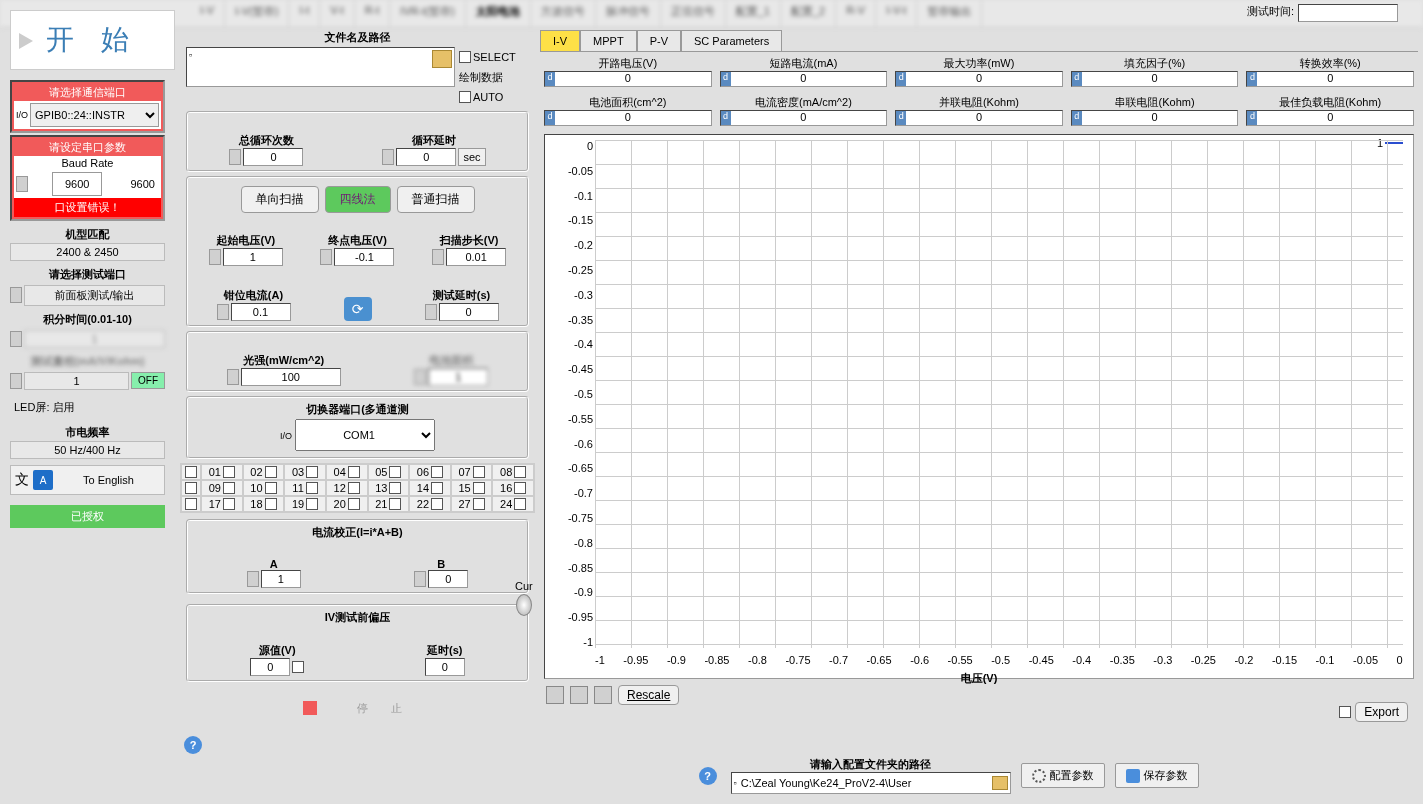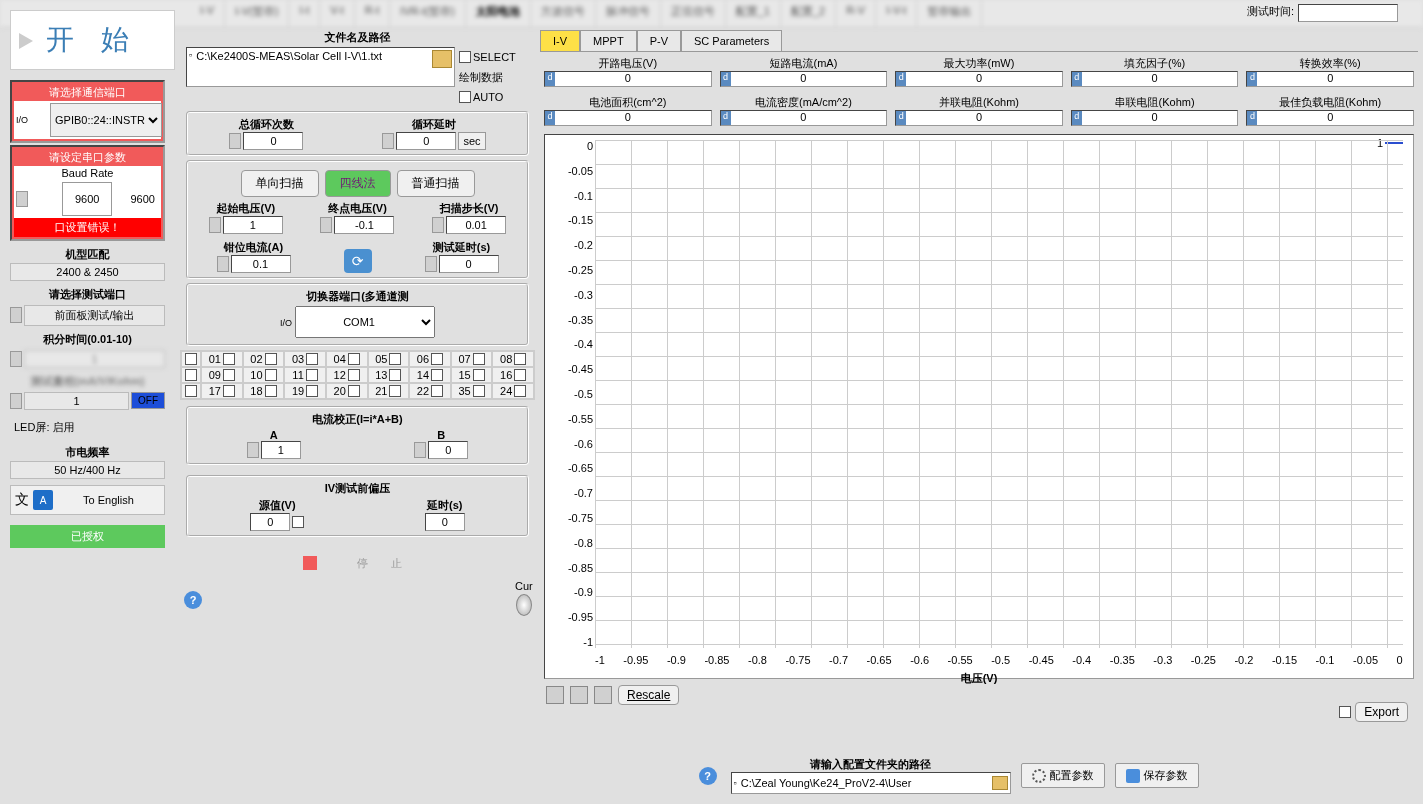--- a/index.html
+++ b/index.html
@@ -6,41 +6,41 @@
 body { background: #e0e0e0; width: 1423px; height: 804px; position: relative; overflow: hidden; }
 .topbar { height: 28px; background: #e8e8e8; border-bottom: 1px solid #ccc; display: flex; padding-left: 190px; filter: blur(2px); }
 .topbar span { padding: 4px 10px; color: #555; border-right: 1px solid #ccc; }
 .topbar .clear { filter: none; font-weight: bold; }
 .left-col { position: absolute; left: 0; top: 0; width: 175px; padding: 5px; }
 .start-btn { width: 165px; height: 60px; background: #fff; border: 1px solid #ccc; color: #3b7eb5; font-size: 28px; font-family: SimSun; letter-spacing: 10px; display: flex; align-items: center; justify-content: center; margin: 5px 5px 10px; position: relative; }
 .start-btn::before { content: ''; position: absolute; left: 8px; top: 22px; border-left: 14px solid #ccc; border-top: 8px solid transparent; border-bottom: 8px solid transparent; }
 .red-panel { background: #f15a5a; border: 2px inset #999; margin: 2px 5px; padding: 2px; }
 .red-panel .hdr { color: #fff; text-align: center; padding: 1px; font-size: 11px; }
 .red-panel .body { background: #fff; padding: 2px; display: flex; align-items: center; gap: 2px; }
-.red-panel select, .red-panel input { border: 1px solid #999; font-size: 11px; height: 34px; margin-left: 20px; }
+.red-panel select, .red-panel input { border: 1px solid #999; font-size: 11px; height: 24px; }
 .red-err { background: #f00; color: #fff; text-align: center; padding: 2px; font-size: 11px; }
 .gray-panel { background: #e0e0e0; margin: 6px 5px; text-align: center; }
 .gray-panel .lbl { font-weight: bold; font-size: 11px; }
 .gray-panel .val { background: #e8e8e8; border: 1px solid #bbb; padding: 2px; margin-top: 1px; text-align: center; }
 .slider-row { display: flex; align-items: center; gap: 2px; margin-top: 2px; }
 .spinner-icon { width: 12px; height: 16px; background: #d0d0d0; border: 1px solid #999; display: inline-block; }
 .to-english { background: #f0f0f0; border: 1px solid #bbb; padding: 4px; text-align: center; display: flex; align-items: center; gap: 4px; margin: 5px; }
 .lang-icon { width: 20px; height: 20px; background: #1e6ec8; color: #fff; font-size: 10px; display: flex; align-items: center; justify-content: center; border-radius: 2px; }
 .license { background: #5dc95d; color: #fff; text-align: center; padding: 4px; margin: 10px 5px; font-size: 11px; }
 .mid-col { position: absolute; left: 180px; top: 30px; width: 355px; }
 .group { background: #e0e0e0; border: 2px groove #fff; border-radius: 4px; margin: 4px 6px; padding: 4px 6px; }
 .group-title { text-align: center; font-weight: bold; font-size: 11px; margin-bottom: 2px; }
 .file-row { display: flex; gap: 4px; }
 .file-box { flex: 1; background: #fff; border: 1px inset #999; padding: 2px; height: 40px; font-size: 11px; display: flex; gap: 4px; }
 .folder-icon { width: 20px; height: 18px; background: #e6c068; border: 1px solid #aa8833; }
 .auto-col { width: 70px; }
 .auto-item { display: flex; align-items: center; gap: 2px; font-size: 11px; height: 20px; }
 .chk { width: 12px; height: 12px; border: 1px solid #555; background: #fff; display: inline-block; }
 .input-row { display: flex; gap: 8px; justify-content: space-around; }
-.input-cell { text-align: center; }
+.input-cell { text-align: center; margin-top: 16px; }
 .input-cell .lbl { font-weight: bold; font-size: 11px; }
 .num-in { display: flex; align-items: center; gap: 2px; justify-content: center; }
 .num-in input { width: 60px; text-align: center; border: 1px inset #999; height: 18px; background: #fff; }
 .btn-row { display: flex; gap: 6px; justify-content: center; margin: 4px 0; }
 .btn { background: #f0f0f0; border: 1px solid #999; border-radius: 4px; padding: 4px 14px; font-size: 12px; }
 .btn.green { background: #5dc95d; color: #701a75; }
 .refresh-icon { width: 28px; height: 24px; background: #4a90d0; border-radius: 4px; color: #fff; display: flex; align-items: center; justify-content: center; font-size: 14px; }
 .switch-port { text-align: center; }
 .switch-port select { width: 140px; height: 32px; text-align: center; }
 .ch-grid { display: grid; grid-template-columns: repeat(9, 1fr); gap: 0; border: 1px solid #ccc; background: #f0f0f0; margin: 4px 0; }
@@ -67,21 +67,21 @@
 .legend { position: absolute; top: 2px; right: 10px; font-size: 10px; display: flex; gap: 2px; align-items: center; }
 .legend .line { width: 18px; height: 2px; background: #2a4ed0; }
 .chart-tools { display: flex; gap: 6px; padding: 2px 6px; align-items: center; text-decoration: underline; }
 .chart-tools .tool { width: 18px; height: 18px; background: #d0d0d0; border: 1px solid #888; }
 .export-row { position: absolute; right: 10px; bottom: 2px; display: flex; gap: 4px; align-items: center; }
 .bottom-bar { position: absolute; bottom: 10px; left: 480px; right: 10px; display: flex; gap: 10px; align-items: center; justify-content: center; }
 .bottom-bar .path-box { background: #fff; border: 1px inset #999; width: 280px; height: 22px; padding: 2px; display: flex; align-items: center; gap: 4px; }
 .cfg-btn { background: #f0f0f0; border: 1px solid #999; border-radius: 2px; padding: 4px 10px; display: flex; align-items: center; gap: 4px; }
 .gear-icon { width: 14px; height: 14px; border: 2px dotted #555; border-radius: 50%; }
 .save-icon { width: 14px; height: 14px; background: #4a8edc; border-radius: 2px; }
-.off-btn { background: #1d4ed8; border: 1px solid #999; padding: 2px 6px; font-size: 10px; }
+.off-btn { background: #86efac; border: 1px solid #999; padding: 2px 6px; font-size: 10px; }
 .blur { filter: blur(2px); color: #888; }
 .cur-knob { position: absolute; left: -30px; bottom: 60px; text-align: center; font-size: 10px; }
 .knob { width: 16px; height: 22px; background: radial-gradient(#fff, #aaa); border-radius: 50%; border: 1px solid #888; margin: 2px auto; }
 </style>
 </head>
 <body>
 
 <div class="topbar">
   <span>I-V</span>
   <span>I-V(暂存)</span>
@@ -160,21 +160,20 @@
       <span style="flex:1;text-align:center;">To English</span>
     </div>
   <div class="license">已授权</div>
 </div>
 
 <div class="mid-col">
   <div class="group-title">文件名及路径</div>
   <div class="file-row" style="padding:0 6px;">
     <div class="file-box">
         <span style="font-size:9px;">▫</span>
-        <span>C:\Ke2400S-MEAS\Solar Cell I-V\1.txt</span>
         <span class="folder-icon" style="margin-left:auto;"></span>
       </div>
     <div class="auto-col">
       <div class="auto-item">
           <span class="chk"></span>
           <span>SELECT</span>
         </div>
       <div class="auto-item">
           <span>绘制数据</span>
         </div>
@@ -248,20 +247,38 @@
       <div class="input-cell">
           <div class="lbl">测试延时(s)</div>
           <div class="num-in">
             <span class="spinner-icon"></span>
             <input value="0" style="">
           </div>
         </div>
     </div>
   </div>
 
+  <div class="group">
+      <div class="input-row">
+    <div class="input-cell">
+          <div class="lbl">光强(mW/cm^2)</div>
+          <div class="num-in">
+            <span class="spinner-icon"></span>
+            <input style="width: 100px;" value="100">
+          </div>
+        </div>
+    <div class="input-cell">
+          <div class="lbl blur">电池面积</div>
+          <div class="num-in blur">
+            <span class="spinner-icon"></span>
+            <input value="1" style="">
+          </div>
+        </div>
+  </div>
+    </div>
 
   <div class="group switch-port">
     <div class="lbl" style="font-weight:bold;">切换器端口(多通道测</div>
     <div style="margin:2px 0;"><span style="font-size:9px;">I/O</span> <select><option>COM1</option></select></div>
   </div>
   <div class="ch-grid" id="ch-grid" style="grid-template-columns: 20px repeat(8, 1fr);">
       <div class="ch-cell">
         <span class="chk"></span>
       </div>
       <div class="ch-cell">
@@ -352,21 +369,21 @@
       </div>
       <div class="ch-cell">
         <span>21</span>
         <span class="chk"></span>
       </div>
       <div class="ch-cell">
         <span>22</span>
         <span class="chk"></span>
       </div>
       <div class="ch-cell">
-        <span>35</span>
+        <span>27</span>
         <span class="chk"></span>
       </div>
       <div class="ch-cell">
         <span>24</span>
         <span class="chk"></span>
       </div>
     </div>
 
   <div style="display:flex;gap:6px;padding:0 6px;flex-direction:column;">
     <div class="group" style="flex:1;margin:2px 0;">

